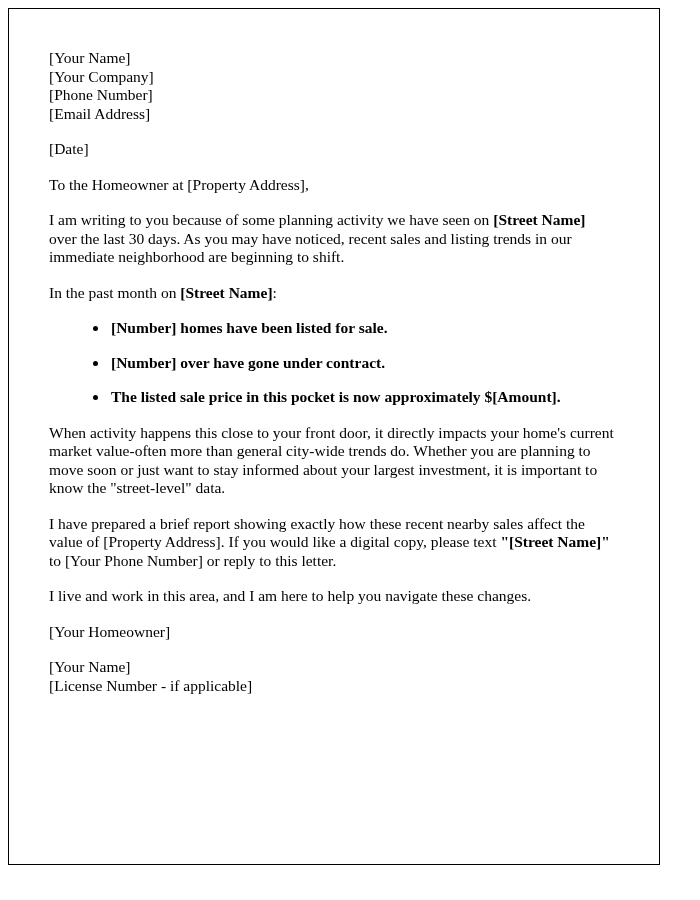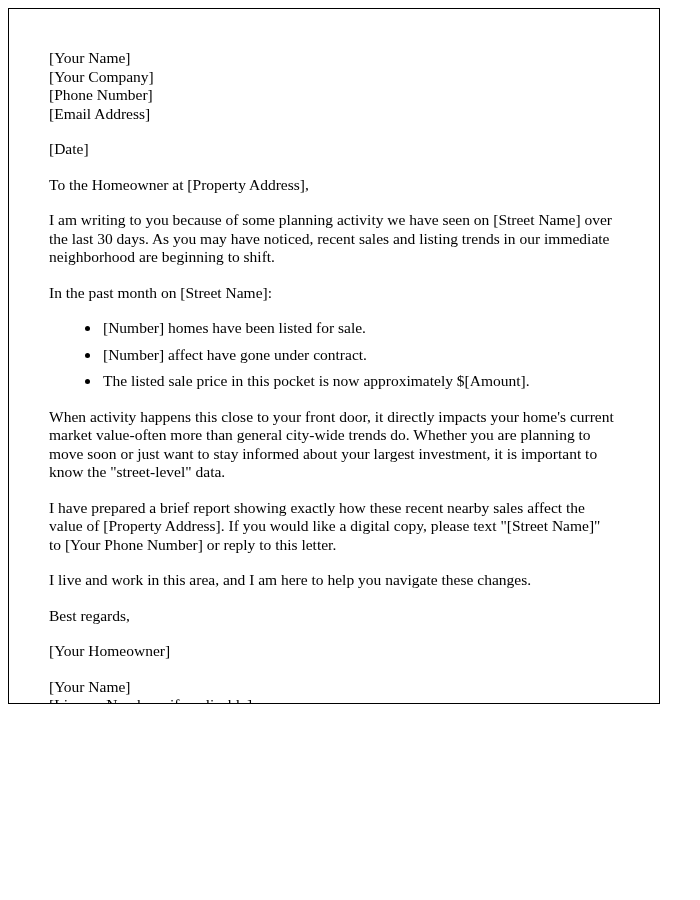--- a/index.html
+++ b/index.html
@@ -12,21 +12,21 @@
     height: 900px;
     font-family: "Liberation Serif", "DejaVu Serif", serif;
     color: #000000;
     position: relative;
   }
   .page {
     position: absolute;
     left: 8px;
     top: 8px;
     width: 652px;
-    height: 696px;
+    height: 857px;
     border: 1px solid #000000;
     background: #ffffff;
     box-sizing: border-box;
     padding: 40px 32px 0 40px;
     overflow: hidden;
   }
   .letter-body {
     font-size: 15.5px;
     line-height: 18.5px;
   }
@@ -38,50 +38,50 @@
   }
   p.block {
     margin: 0 12px 17px 0;
   }
   ul.block {
     margin: 0 0 17px 0;
     padding: 0 0 0 44px;
     list-style-type: disc;
   }
   ul.block li {
-    margin: 8px;
+    margin: 16px;
     padding: 0 0 0 2px;
+    font-weight: bold;
   }
   strong {
-    font-weight: normal;
+    font-weight: bold;
   }
 </style>
 </head>
 <body>
 
 <div class="page">
   <div class="letter-body">
       <div class="block lines">
         <div class="line">[Your Name]</div>
         <div class="line">[Your Company]</div>
         <div class="line">[Phone Number]</div>
         <div class="line">[Email Address]</div>
       </div>
       <p class="block para"><span>[Date]</span></p>
       <p class="block para"><span>To the Homeowner at [Property Address],</span></p>
       <p class="block para"><span>I am writing to you because of some planning activity we have seen on </span><strong>[Street Name]</strong><span> over the last 30 days. As you may have noticed, recent sales and listing trends in our immediate neighborhood are beginning to shift.</span></p>
       <p class="block para"><span>In the past month on </span><strong>[Street Name]</strong><span>:</span></p>
       <ul class="block list">
         <li><span>[Number] homes have been listed for sale.</span></li>
-        <li><span>[Number] affect have gone under contract.</span></li>
+        <li><span>[Number] over have gone under contract.</span></li>
         <li><span>The listed sale price in this pocket is now approximately $[Amount].</span></li>
       </ul>
       <p class="block para"><span>When activity happens this close to your front door, it directly impacts your home's current market value-often more than general city-wide trends do. Whether you are planning to move soon or just want to stay informed about your largest investment, it is important to know the "street-level" data.</span></p>
       <p class="block para"><span>I have prepared a brief report showing exactly how these recent nearby sales affect the value of [Property Address]. If you would like a digital copy, please text </span><strong>"[Street Name]"</strong><span> to [Your Phone Number] or reply to this letter.</span></p>
       <p class="block para"><span>I live and work in this area, and I am here to help you navigate these changes.</span></p>
-      <p class="block para"><span>Best regards,</span></p>
       <p class="block para"><span>[Your Homeowner]</span></p>
       <div class="block lines">
         <div class="line">[Your Name]</div>
         <div class="line">[License Number - if applicable]</div>
       </div>
     </div>
 </div>
 
 </body></html>

